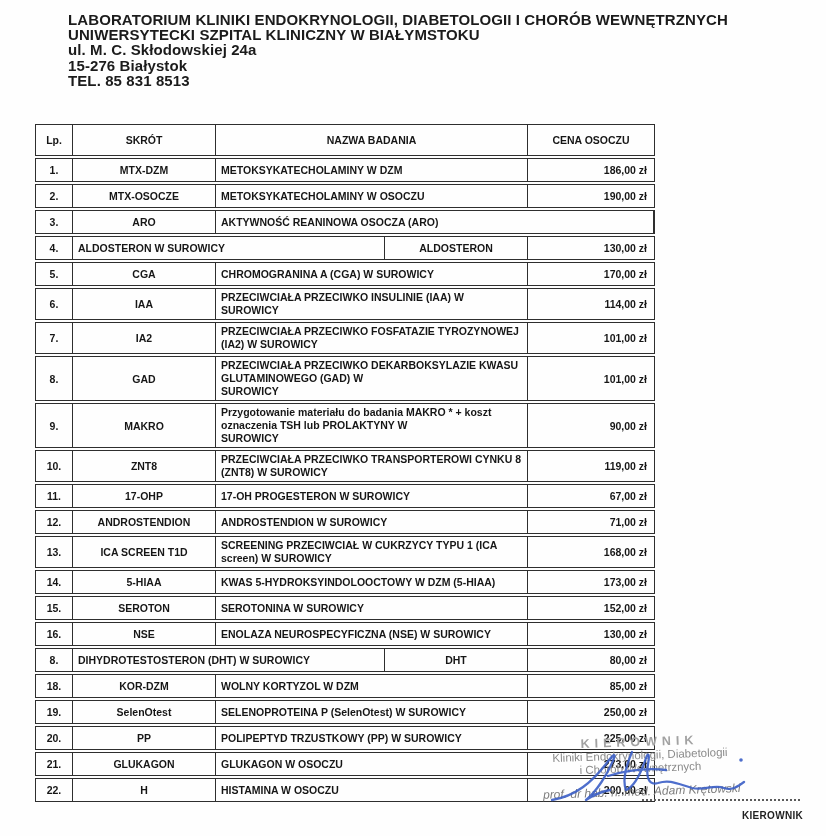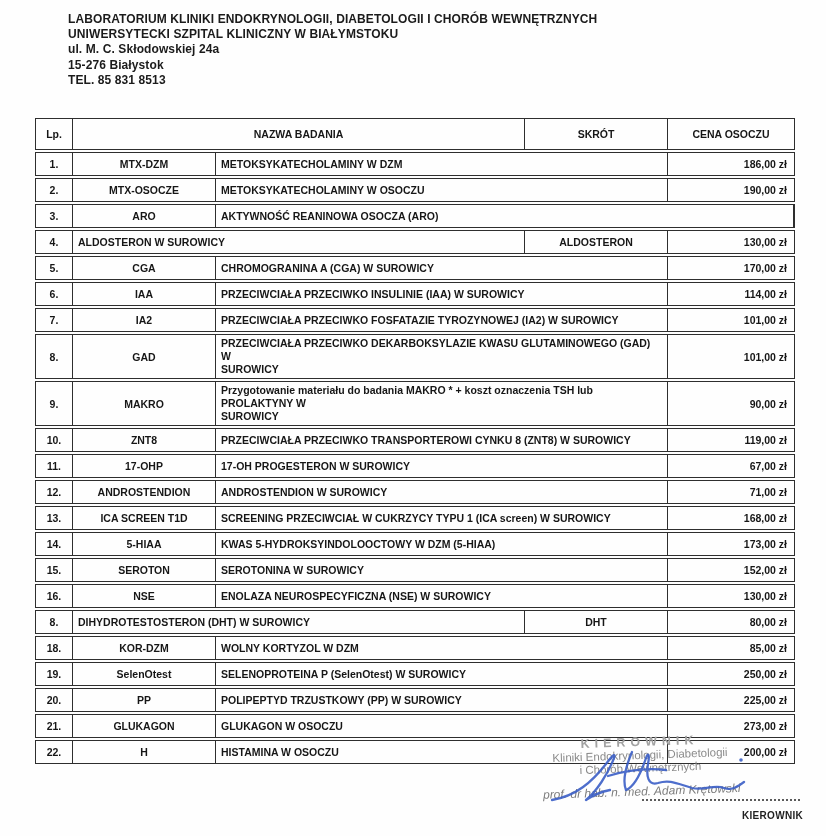--- a/index.html
+++ b/index.html
@@ -1,23 +1,23 @@
 <!DOCTYPE html>
 <html><head>
 <meta charset="utf-8">
 <style>
   html,body{margin:0;padding:0;background:#ffffff;}
   .page{
     position:relative;width:826px;height:836px;background:#fefefe;overflow:hidden;
     font-family:"Liberation Sans",sans-serif;color:#161616;
   }
   
-  .letterhead{position:absolute;left:68px;top:12px;font-weight:700;font-size:12px;line-height:15.2px;color:#1b1b1b;letter-spacing:.1px;}
+  .letterhead{position:absolute;left:68px;top:12px;font-weight:700;font-size:15px;line-height:15.2px;color:#1b1b1b;letter-spacing:.1px;}
   
-  .price-table{position:absolute;left:35px;top:118px;width:760px;}
+  .price-table{position:absolute;left:35px;top:124px;width:620px;}
   .trow{
     display:flex;align-items:stretch;border:1.5px solid #2e2e2e;margin-bottom:2px;
     min-height:24px;background:#fefefe;box-sizing:border-box;
   }
   .trow.head{min-height:32px;font-weight:700;font-size:11px;}
   .trow.tall{min-height:36px;}
   .c{display:flex;align-items:center;box-sizing:border-box;font-size:10.5px;}
   .c.lp{width:37px;justify-content:center;border-right:1.5px solid #2e2e2e;font-weight:600;}
   .c.skrot{width:143px;justify-content:center;border-right:1.5px solid #2e2e2e;font-weight:600;text-align:center;}
   .c.nazwa{flex:1;justify-content:flex-start;border-right:1.5px solid #2e2e2e;padding:2px 4px 2px 5px;font-weight:600;white-space:pre-line;line-height:13px;}
@@ -47,22 +47,22 @@
     <div>LABORATORIUM KLINIKI ENDOKRYNOLOGII, DIABETOLOGII I CHORÓB WEWNĘTRZNYCH</div>
     <div>UNIWERSYTECKI SZPITAL KLINICZNY W BIAŁYMSTOKU</div>
     <div>ul. M. C. Skłodowskiej 24a</div>
     <div>15-276 Białystok</div>
     <div>TEL. 85 831 8513</div>
   </div>
 
   <div class="price-table">
     <div class="trow head">
       <div class="c lp">Lp.</div>
+      <div class="c skrot">SKRÓT</div>
       <div class="c nazwa">NAZWA  BADANIA</div>
-      <div class="c skrot">SKRÓT</div>
       <div class="c cena">CENA OSOCZU</div>
     </div>
     <div id="rows-container">
     <div class="trow">
       <div class="c lp">1.</div>
       <div class="c skrot">MTX-DZM</div>
       <div class="c nazwa">METOKSYKATECHOLAMINY W DZM</div>
       <div class="c cena">186,00 zł</div>
     </div>
 

